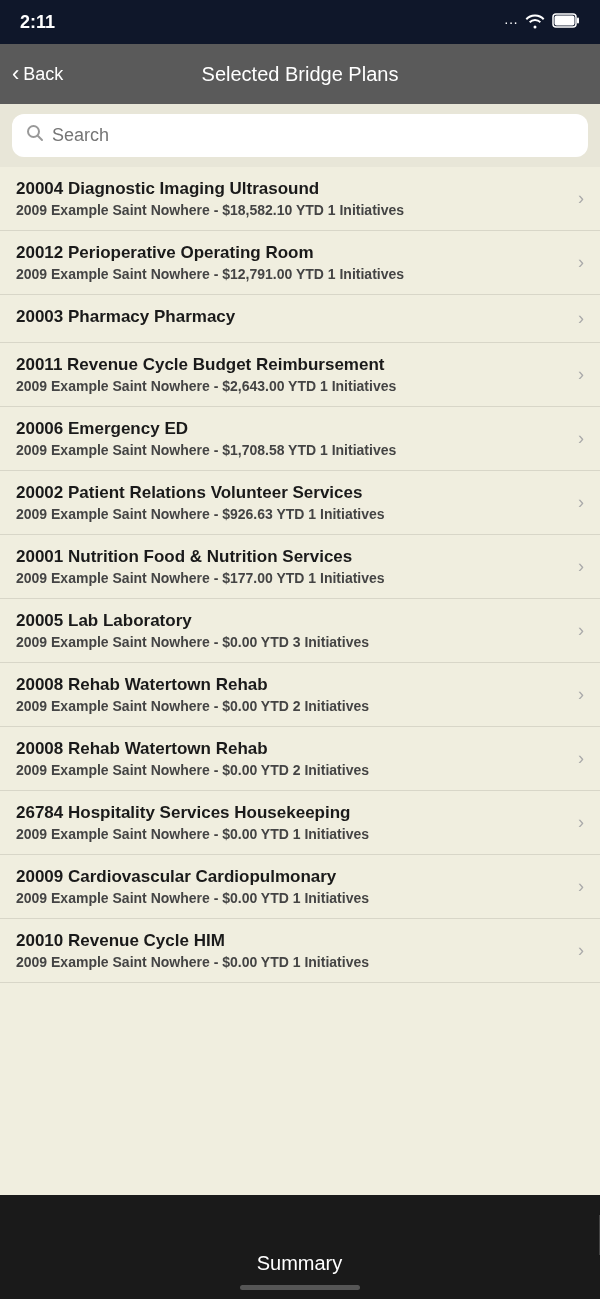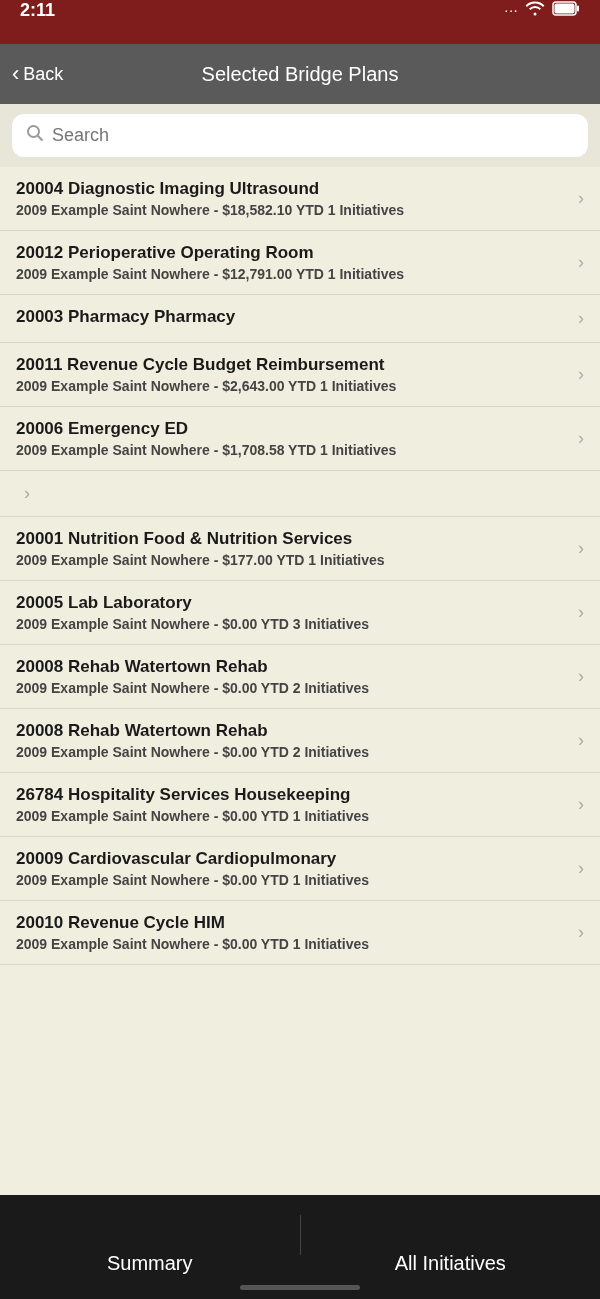--- a/index.html
+++ b/index.html
@@ -8,24 +8,24 @@
       width: 600px;
       min-height: 1299px;
       font-family: -apple-system, BlinkMacSystemFont, 'Helvetica Neue', Arial, sans-serif;
       background: #f0eedf;
       display: flex;
       flex-direction: column;
     }
 
     
     .status-bar {
-      background: #7f1d1d;
+      background: #0f172a;
       height: 44px;
       display: flex;
-      align-items: flex-start;
+      align-items: center;
       justify-content: space-between;
       padding: 0 20px;
     }
     .status-time {
       color: white;
       font-size: 18px;
       font-weight: 600;
     }
     .status-icons {
       display: flex;
@@ -248,20 +248,24 @@
       <span class="list-chevron">›</span>
     </div>
     <div class="list-item">
       <div class="list-item-content">
         <div class="list-item-title">20006 Emergency ED</div>
         <div class="list-item-subtitle">2009 Example Saint Nowhere - $1,708.58 YTD 1 Initiatives</div>
       </div>
       <span class="list-chevron">›</span>
     </div>
     <div class="list-item">
+      <div class="list-item-content">
+        <div class="list-item-title">20002 Patient Relations Volunteer Services</div>
+        <div class="list-item-subtitle">2009 Example Saint Nowhere - $926.63 YTD 1 Initiatives</div>
+      </div>
       <span class="list-chevron">›</span>
     </div>
     <div class="list-item">
       <div class="list-item-content">
         <div class="list-item-title">20001 Nutrition Food &amp; Nutrition Services</div>
         <div class="list-item-subtitle">2009 Example Saint Nowhere - $177.00 YTD 1 Initiatives</div>
       </div>
       <span class="list-chevron">›</span>
     </div>
     <div class="list-item">
@@ -306,20 +310,17 @@
       </div>
       <span class="list-chevron">›</span>
     </div>
   </div>
 
 <div class="tab-bar">
   <div class="tab-item">
     <span class="tab-label">Summary</span>
   </div>
   <div class="tab-divider"></div>
-  <div class="tab-item">
-    <span class="tab-label">All Initiatives</span>
-  </div>
 </div>
 
 <div class="home-indicator">
   <div class="home-bar"></div>
 </div>
 
 </body></html>

